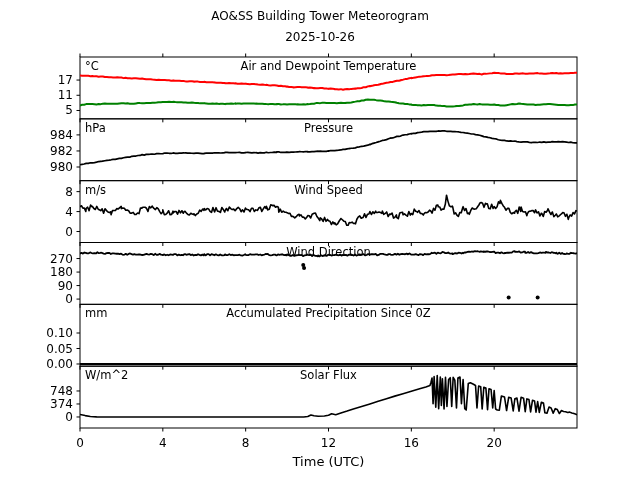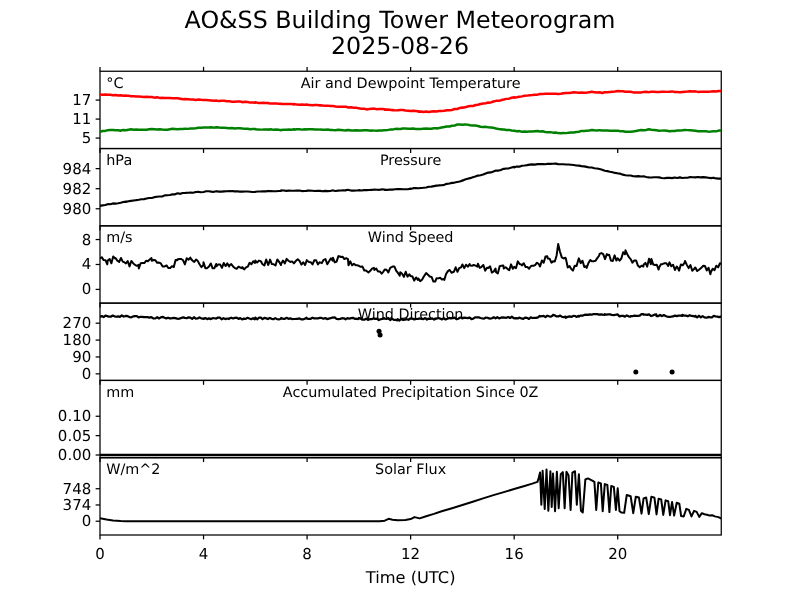--- a/index.html
+++ b/index.html
@@ -2,32 +2,32 @@
 <html><head>
 <meta charset="utf-8">
 <style>
   html,body{margin:0;padding:0;background:#fff;}
   .screen{
     position:relative;width:640px;height:480px;background:#ffffff;
     font-family:"DejaVu Sans", sans-serif;color:#000;overflow:hidden;
   }
   .title-block{
     position:absolute;top:6px;left:0;width:640px;text-align:center;
-    font-size:19px;line-height:21px;color:#000;
+    font-size:12px;line-height:21px;color:#000;
   }
   svg{position:absolute;top:0;left:0;}
   svg text{font-family:"DejaVu Sans", sans-serif;fill:#000;}
 </style>
 </head>
 <body>
 
 <div class="screen">
   <div class="title-block">
     <div>AO&amp;SS Building Tower Meteorogram</div>
-    <div>2025-08-26</div>
+    <div>2025-10-26</div>
   </div>
   <svg id="chart" width="640" height="480" viewBox="0 0 640 480">
       <g>
         <clipPath id="clip-0">
           <rect x="80" y="57" width="497" height="61.833333333333336"></rect>
         </clipPath>
         <rect x="80" y="57" width="497" height="61.833333333333336" fill="none" stroke="#000" stroke-width="1"></rect>
         <line x1="80" y1="57" x2="80" y2="53.5" stroke="#000" stroke-width="1"></line>
         <line x1="80" y1="118.83333333333334" x2="80" y2="122.33333333333334" stroke="#000" stroke-width="1"></line>
         <line x1="162.83333333333331" y1="57" x2="162.83333333333331" y2="53.5" stroke="#000" stroke-width="1"></line>

